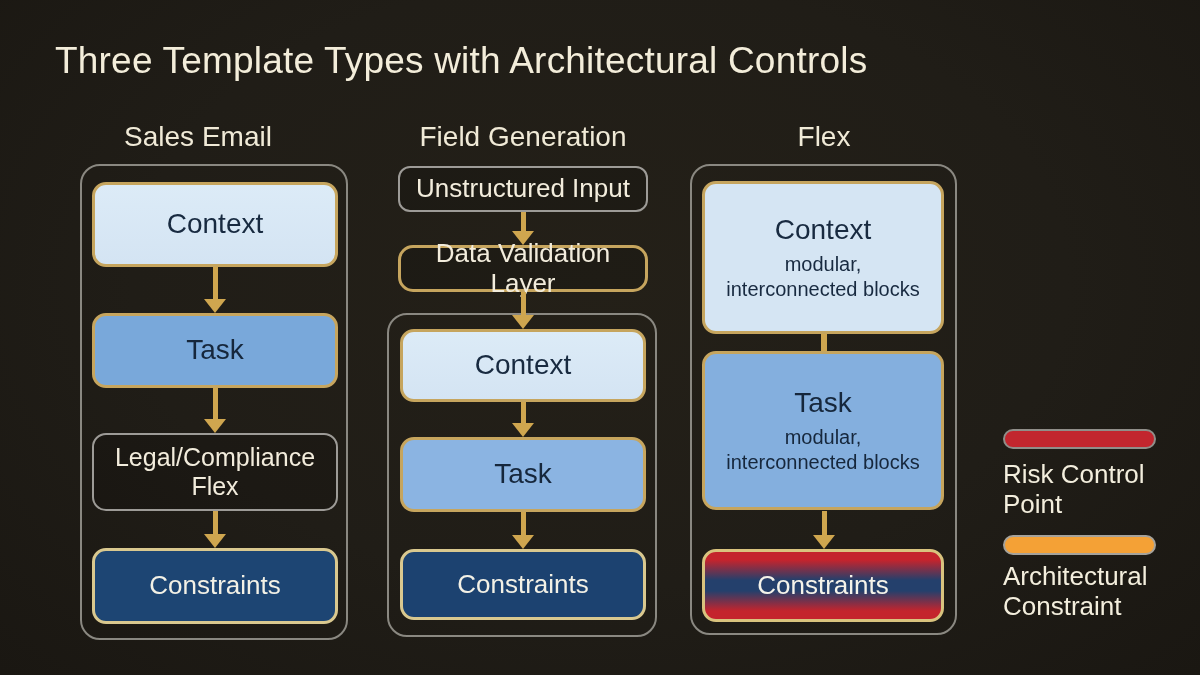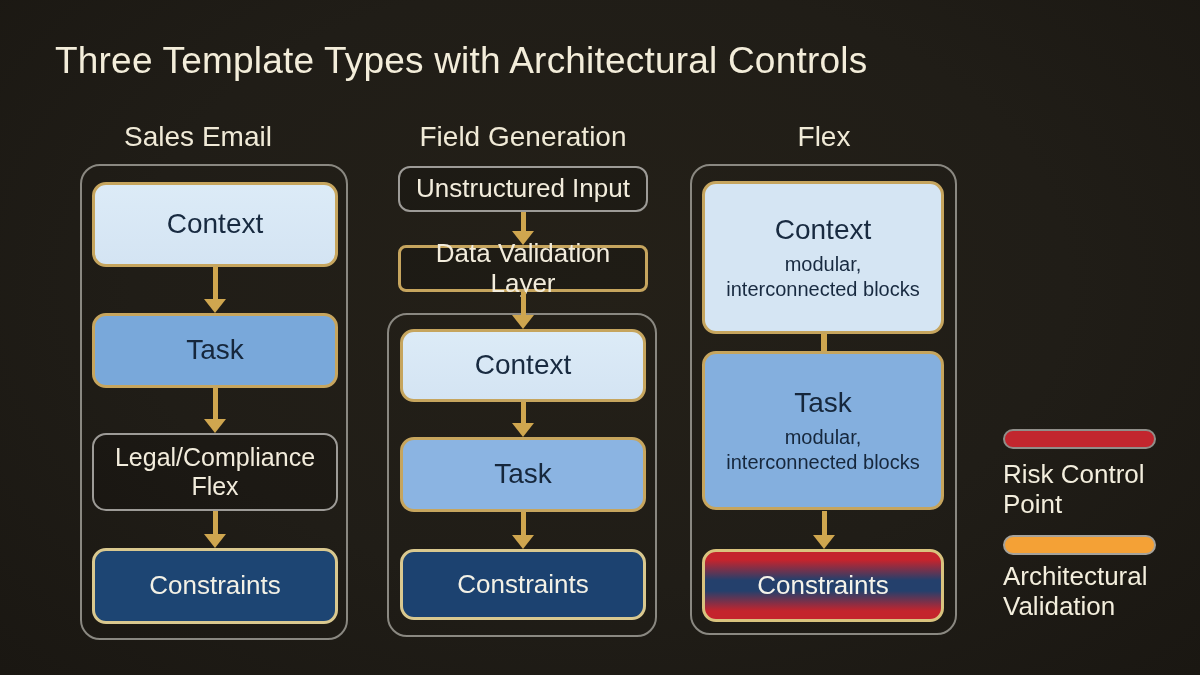--- a/index.html
+++ b/index.html
@@ -171,21 +171,21 @@
 
   <div class="box outline-gray" style="left:398px; top:166px; width:250px; height:46px; border-radius:12px; font-size:26px;">
     <span>Unstructured Input</span>
   </div>
 
   <div class="arrow" style="left:512px; top:212px;">
     <div class="stem" style="height:19px;"></div>
       <div class="head"></div>
   </div>
 
-  <div class="box outline-gold" style="left:398px; top:245px; width:250px; height:47px; border-radius:8px;">
+  <div class="box outline-gold" style="left:398px; top:245px; width:250px; height:47px; border-radius:15px;">
     <span>Data Validation Layer</span>
   </div>
 
   <div class="arrow" style="left:512px; top:292px;">
     <div class="stem" style="height:23px;"></div>
       <div class="head"></div>
   </div>
 
   <div class="box light-box" style="left:400px; top:329px; width:246px; height:73px;">
     <span>Context</span>
@@ -227,15 +227,15 @@
   </div>
 
   <div class="box risk-gradient" style="left:702px; top:549px; width:242px; height:73px;">
     <span>Constraints</span>
   </div>
 
   <div class="legend-pill pill-risk" style="left:1003px; top:429px;"></div>
   <div class="legend-label" style="left:1003px; top:460px;">Risk Control Point</div>
 
   <div class="legend-pill pill-arch" style="left:1003px; top:535px;"></div>
-  <div class="legend-label" style="left:1003px; top:562px;">Architectural Validation</div>
+  <div class="legend-label" style="left:1003px; top:562px;">Architectural Constraint</div>
 
 </div>
 
 </body></html>

